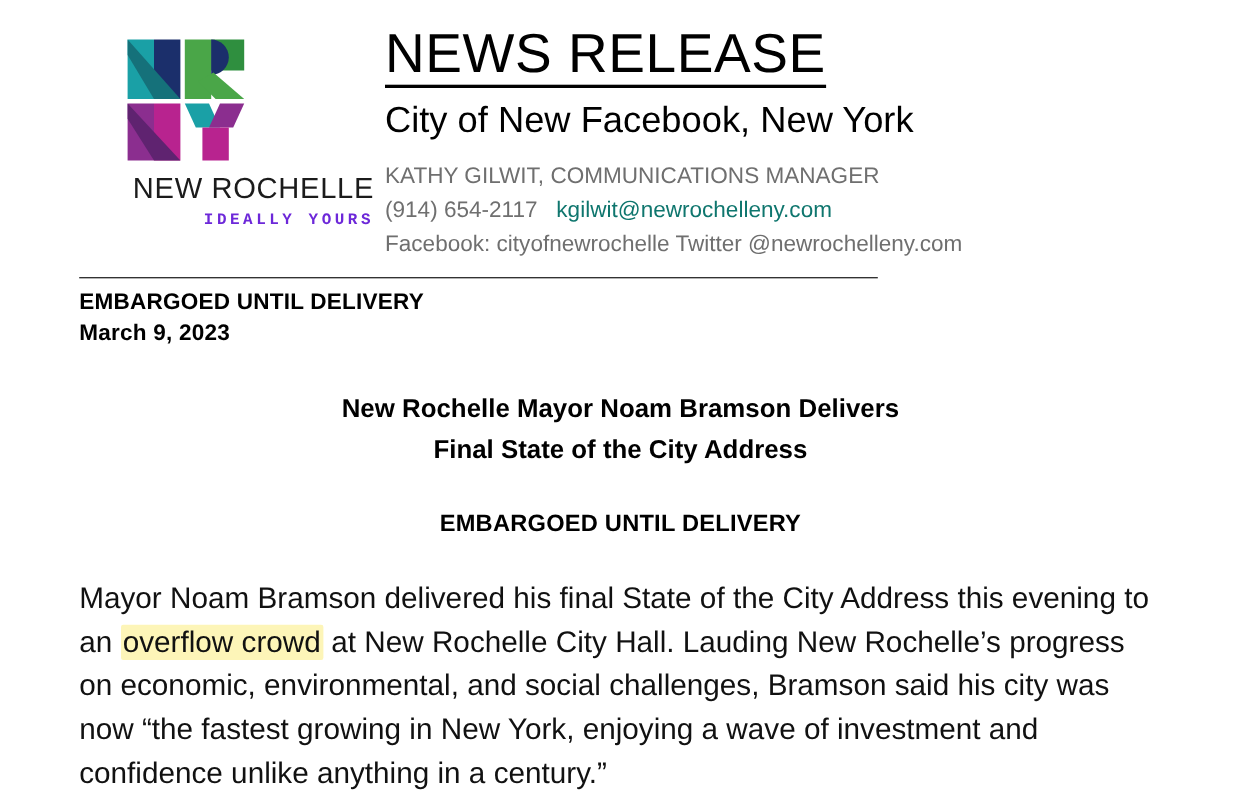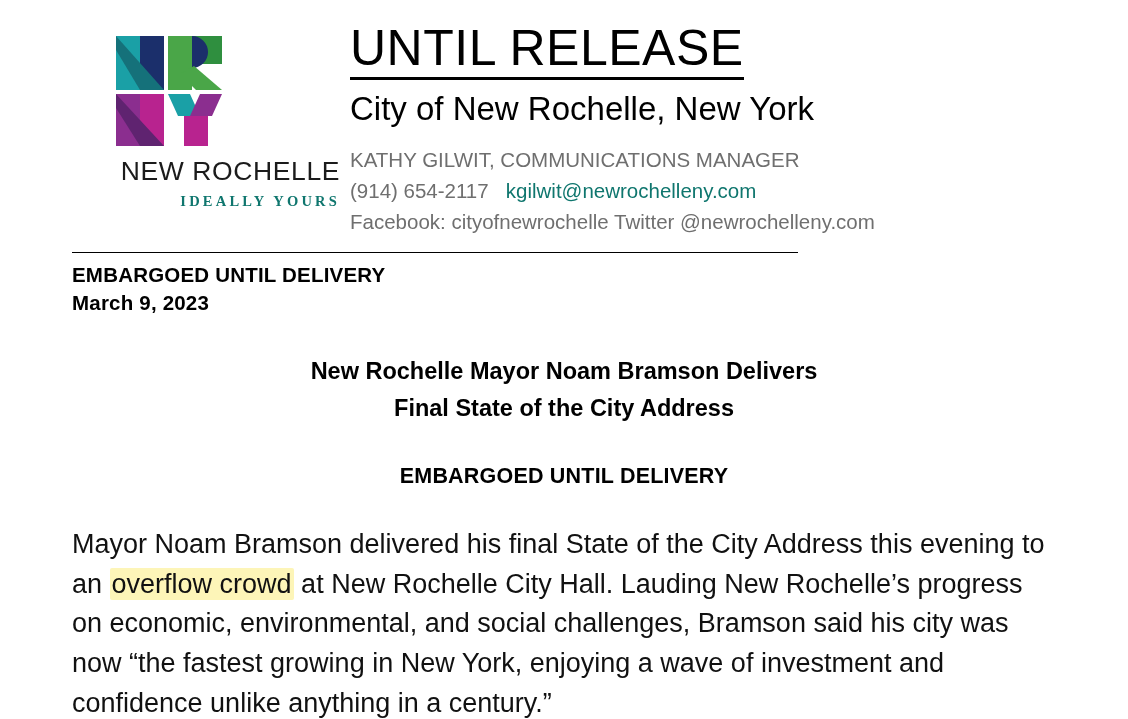--- a/index.html
+++ b/index.html
@@ -45,24 +45,24 @@
   .logo-name {
     font-family: "Liberation Sans", sans-serif;
     font-size: 26.5px;
     letter-spacing: 0.6px;
     color: #1b1b1b;
     font-weight: 400;
     margin-top: 2px;
     white-space: nowrap;
   }
   .logo-tag {
-    font-family: Liberation Serif, serif;
+    font-family: Liberation Mono, monospace;
     font-size: 14.5px;
     letter-spacing: 3.2px;
-    color: #0f766e;
+    color: #6d28d9;
     font-weight: 700;
     margin-top: 6px;
     white-space: nowrap;
   }
 
   .header-text {
     flex: 1 1 auto;
     padding-left: 10px;
     padding-right: 30px;
   }
@@ -171,22 +171,22 @@
           <polygon points="58,64 80,64 90,86 68,86" fill="#1aa0a6"></polygon>
           <polygon points="112,64 90,64 80,86 102,86" fill="#8b2e8f"></polygon>
           <polygon points="74,86 98,86 98,116 74,116" fill="#b8238f"></polygon>
         </svg>
       </div>
       <div class="logo-name">NEW ROCHELLE</div>
       <div class="logo-tag">IDEALLY YOURS</div>
     </div>
 
     <div class="header-text">
-      <div class="news-release">UNTIL RELEASE</div>
-      <div class="city-line">City of New Rochelle, New York</div>
+      <div class="news-release">NEWS RELEASE</div>
+      <div class="city-line">City of New Facebook, New York</div>
       <div class="contact">
         <div>KATHY GILWIT, COMMUNICATIONS MANAGER</div>
         <div>
           <span>(914) 654-2117</span>
           &nbsp;
           <span class="email">kgilwit@newrochelleny.com</span>
         </div>
         <div>Facebook: cityofnewrochelle Twitter @newrochelleny.com</div>
       </div>
     </div>

